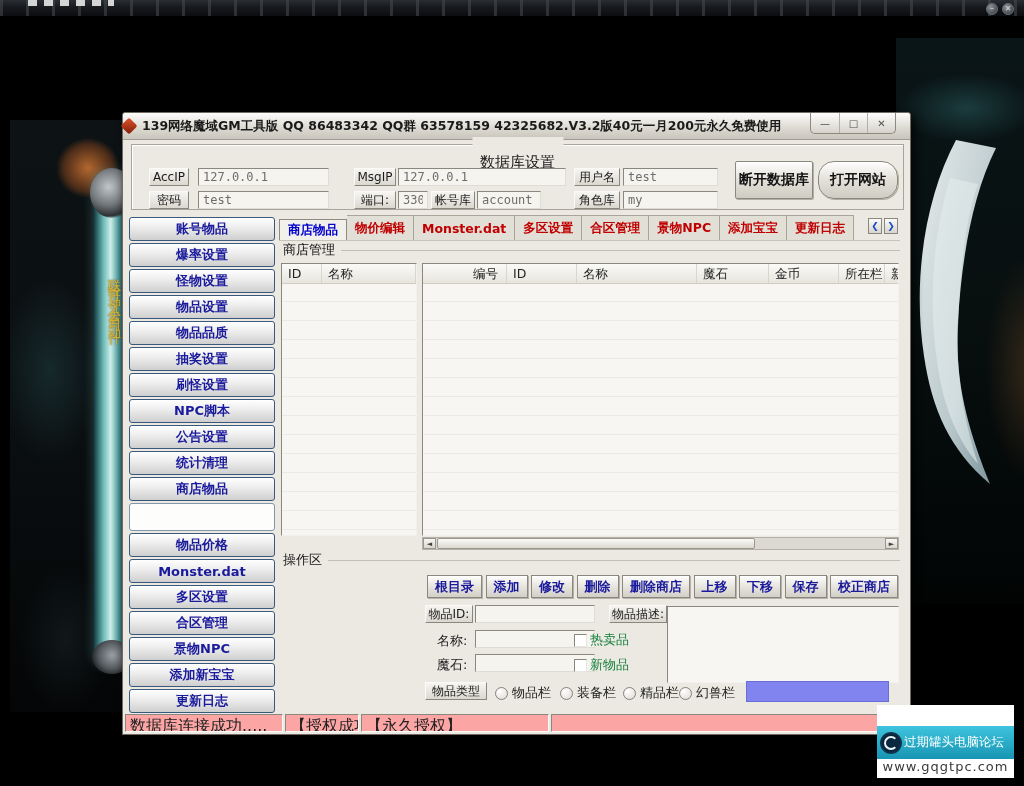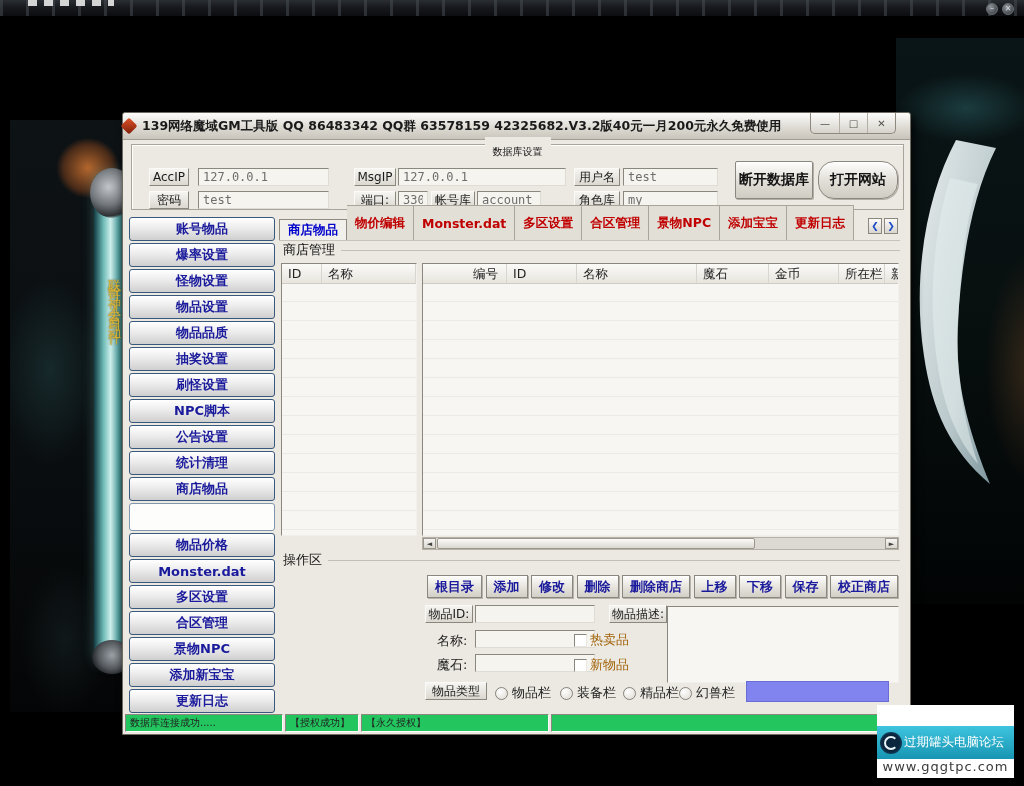--- a/index.html
+++ b/index.html
@@ -101,21 +101,21 @@
   }
   .win-ctl:first-child{ border-left:none; }
 
   
   .dbgroup{
     position:absolute; left:8px; top:31px; width:773px; height:66px;
     border:1px solid #a8a49a; box-shadow:inset 1px 1px 0 #fff;
   }
   .dbcaption{
     position:absolute; left:50%; top:-8px; transform:translateX(-50%);
-    background:#ece9e2; padding:8px 8px; font-size:10px;
+    background:#ece9e2; padding:16px 8px; font-size:15px;
   }
   .lbl3d{
     position:absolute; height:18px; display:flex; align-items:center; justify-content:center;
     background:linear-gradient(#f6f5f1,#dbd8d0);
     border:1px solid; border-color:#fbfaf8 #8a877e #8a877e #fbfaf8;
     font-size:12px; padding:0 2px; white-space:nowrap;
   }
   .tin{
     position:absolute; height:18px;
     background:#f6f4ef; color:#6d6d6d;
@@ -142,21 +142,21 @@
     display:flex; align-items:center; justify-content:center; white-space:nowrap;
   }
   .side-blank{
     height:28px; margin-bottom:2px;
     background:#fdfdfc; border:1px solid #7f96ad; border-radius:3px;
   }
 
   
   .tabs{ position:absolute; left:156px; top:106px; height:22px; display:flex; align-items:flex-end; }
   .tab{
-    height:36px; padding:0 8px; display:flex; align-items:center;
+    height:26px; padding:0 8px; display:flex; align-items:center;
     background:#e2dfd7; border:1px solid #a9a59b; border-left:none;
     color:#c00000; font-size:12.5px; font-weight:bold; white-space:nowrap;
   }
   .tab:first-child{ border-left:1px solid #a9a59b; }
   .tab.active{
     height:22px; background:#f2f0ea; border:1px solid #8f8b81; border-bottom:none;
     color:#0000cc;
   }
   .tabpage-line{ position:absolute; left:156px; top:127px; right:10px; border-top:1px solid #c6c3ba; }
   .tab-arrows{ position:absolute; right:12px; top:105px; display:flex; gap:2px; }
@@ -203,36 +203,36 @@
   .opbtn{
     height:23px; padding:0 7px;
     background:linear-gradient(#fdfdfc 0%, #e6e3dc 55%, #d2cfc7 100%);
     border:1px solid #8a877e; box-shadow:inset 0 1px 0 #fff, 1px 1px 0 #b7b3aa;
     color:#1a1a9c; font-weight:bold; font-size:13px;
     display:flex; align-items:center; white-space:nowrap;
   }
 
   
   .plain-lbl{ position:absolute; font-size:13px; color:#222; white-space:nowrap; }
-  .check{ position:absolute; display:flex; align-items:center; gap:3px; font-size:13px; color:#a16207; }
+  .check{ position:absolute; display:flex; align-items:center; gap:3px; font-size:13px; color:#15803d; }
   .box13{ width:13px; height:13px; background:#fff; border:1px solid; border-color:#8a877e #e8e6e0 #e8e6e0 #8a877e; }
   .radio{ position:absolute; display:flex; align-items:center; gap:4px; font-size:13px; color:#222; }
   .circ13{ width:13px; height:13px; border-radius:50%; background:radial-gradient(circle at 35% 30%, #fff, #dcd9d2); border:1px solid #86827a; }
   .descbox{
     position:absolute; left:544px; top:493px; width:232px; height:77px;
     background:#f8f6f2; border:1px solid; border-color:#8a877e #f2f0ec #f2f0ec #8a877e;
   }
   .typebar{ position:absolute; left:623px; top:568px; width:143px; height:21px;
     background:#8184ee; border:1px solid #6a6dd8; }
 
   
   .statusbar{ position:absolute; left:2px; right:2px; bottom:2px; height:18px; display:flex; gap:2px; }
   .spanel{
-    background:#22c55e; border:1px solid; border-color:#8a877e #fbfaf7 #fbfaf7 #8a877e;
-    font-size:10px; color:#222; padding:1px 4px; white-space:nowrap; overflow:hidden;
+    background:#fca5a5; border:1px solid; border-color:#8a877e #fbfaf7 #fbfaf7 #8a877e;
+    font-size:16px; color:#222; padding:1px 4px; white-space:nowrap; overflow:hidden;
   }
   .sp1{ width:158px; } .sp2{ width:74px; } .sp3{ width:188px; } .sp4{ flex:1; }
 
   
   .watermark{ position:absolute; left:877px; top:705px; width:137px; height:73px; background:#fff; z-index:30; }
   .wm-banner{
     margin-top:21px; height:33px; padding-left:3px;
     background:linear-gradient(#3ec4de,#1795b2);
     display:flex; align-items:center; gap:2px;
     color:#fff; font-size:12.5px; white-space:nowrap;

